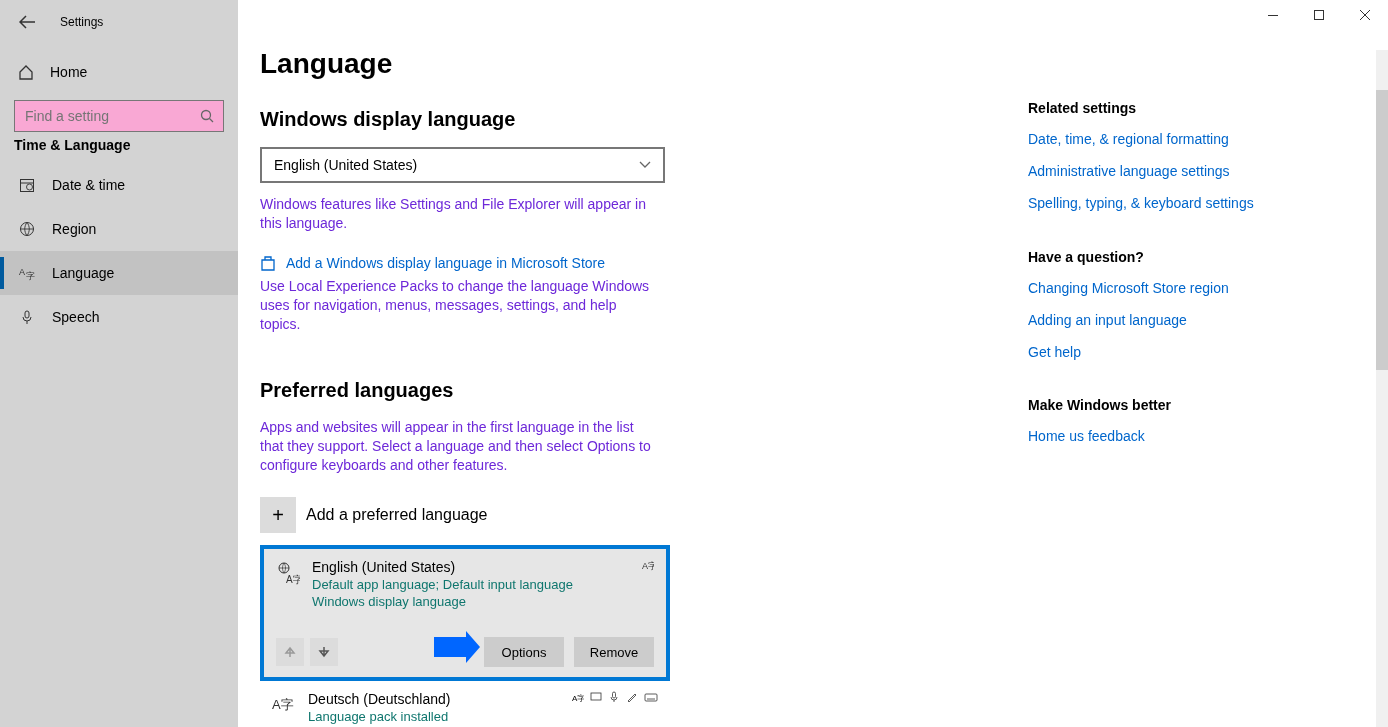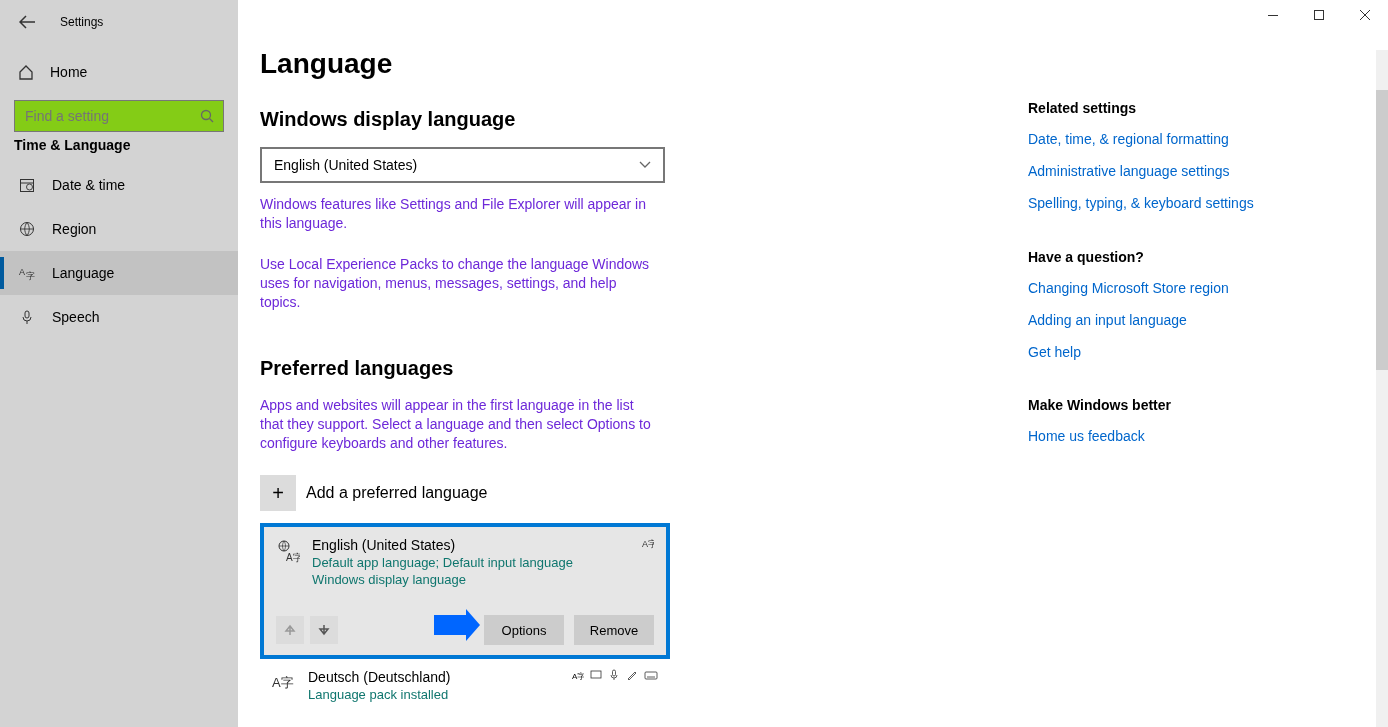--- a/index.html
+++ b/index.html
@@ -4,21 +4,21 @@
   <style>
     * { margin: 0; padding: 0; box-sizing: border-box; font-family: "Segoe UI", sans-serif; }
     body { width: 1388px; height: 727px; background: #fff; display: flex; overflow: hidden; }
     .sidebar { width: 238px; height: 100%; background: #d3d3d3; display: flex; flex-direction: column; padding-top: 8px; }
     .titlebar { display: flex; align-items: center; height: 28px; padding-left: 18px; gap: 24px; }
     .back-arrow { width: 18px; height: 18px; display: flex; align-items: center; justify-content: center; cursor: pointer; }
     .app-title { font-size: 12px; color: #000; }
     .home-row { display: flex; align-items: center; gap: 16px; padding: 10px 18px; margin-top: 18px; cursor: pointer; }
     .home-row .label { font-size: 14px; }
     .search-wrap { padding: 0 14px; margin-top: 10px; }
-    .search { width: 100%; height: 32px; border: 1px solid #777; background: #84cc16; padding: 0 34px 0 10px; font-size: 14px; color: #555; position: relative; }
+    .search { width: 100%; height: 32px; border: 1px solid #777; background: #f9a8d4; padding: 0 34px 0 10px; font-size: 14px; color: #555; position: relative; }
     .search-box { position: relative; }
     .search-icon { position: absolute; right: 10px; top: 50%; transform: translateY(-50%); color: #666; }
     .category { font-size: 14px; font-weight: 600; padding: 0 14px; margin-top: 5px; margin-bottom: 10px; }
     .nav-item { display: flex; align-items: center; gap: 16px; height: 44px; padding: 0 18px; font-size: 14px; cursor: pointer; position: relative; }
     .nav-item .icon { width: 18px; display: flex; align-items: center; justify-content: center; color: #333; }
     .nav-item.active { background: #c2c2c2; }
     .nav-item.active::before { content: ""; position: absolute; left: 0; top: 6px; bottom: 6px; width: 4px; background: #005a9e; }
     .main { flex: 1; display: flex; padding: 48px 40px 20px 22px; overflow: hidden; }
     .content { flex: 1; max-width: 760px; }
     h1.page-title { font-size: 28px; font-weight: 600; margin-bottom: 28px; }
@@ -158,20 +158,28 @@
     <div class="select">
       <span>English (United States)</span>
       <span>
           <svg width="12" height="8" viewBox="0 0 12 8">
             <path d="M1 1 L6 6 L11 1" fill="none" stroke="#666" stroke-width="1.3"></path>
           </svg>
         </span>
     </div>
     <p class="caption">Windows features like Settings and File Explorer will appear in this language.</p>
 
+    <div class="link-row">
+      <span class="store-icon">
+          <svg width="16" height="16" viewBox="0 0 16 16">
+            <path d="M2 5 H14 V15 H2 Z M5 5 V2 H11 V5" fill="none" stroke="#0066cc" stroke-width="1.3"></path>
+          </svg>
+        </span>
+      <span class="link">Add a Windows display language in Microsoft Store</span>
+    </div>
     <p class="caption">Use Local Experience Packs to change the language Windows uses for navigation, menus, messages, settings, and help topics.</p>
 
     <div class="spacer"></div>
 
     <h2 class="section">Preferred languages</h2>
     <p class="caption" style="max-width:395px">Apps and websites will appear in the first language in the list that they support. Select a language and then select Options to configure keyboards and other features.</p>
 
     <div class="add-row">
       <div class="plus-box">+</div>
       <span>Add a preferred language</span>

